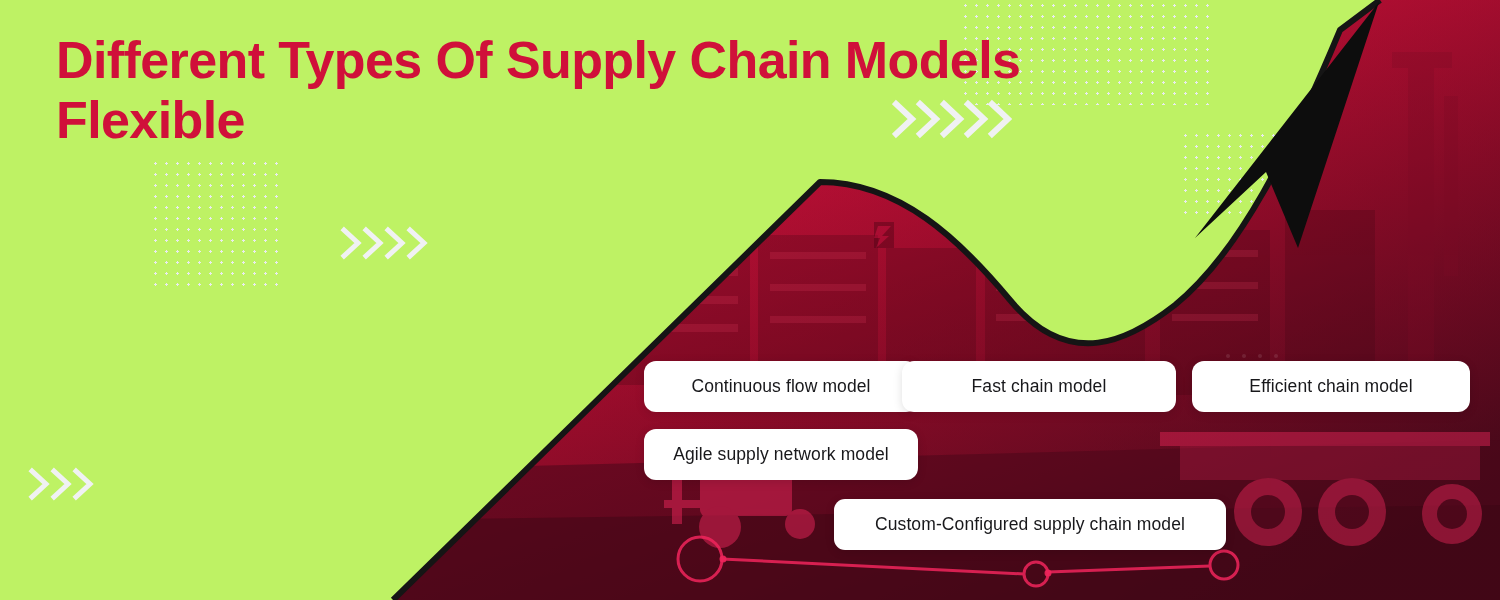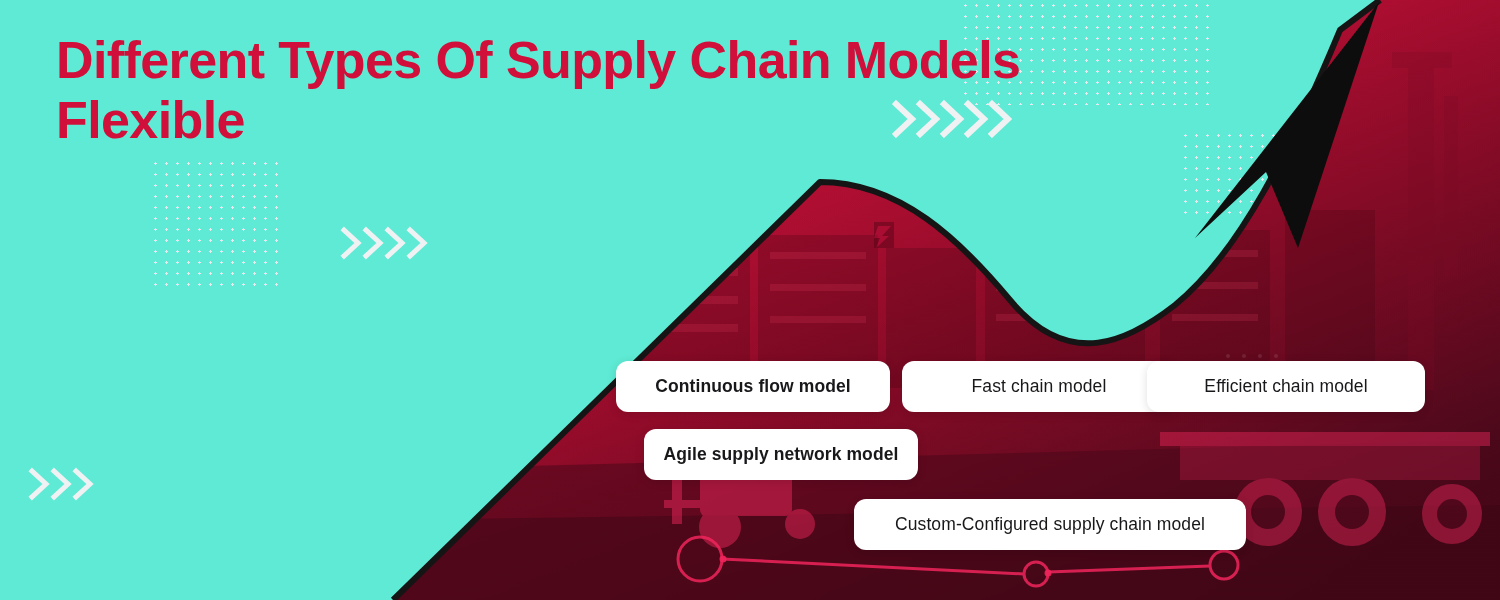--- a/index.html
+++ b/index.html
@@ -10,21 +10,21 @@
   }
   body {
     font-family: "Liberation Sans", sans-serif;
   }
 
   #banner {
     position: relative;
     width: 1500px;
     height: 600px;
     overflow: hidden;
-    background: #5eead4;
+    background: #bef264;
   }
 
   
   .deco-layer {
     position: absolute;
     inset: 0;
     pointer-events: none;
   }
 
   .dot-grid {
@@ -62,27 +62,27 @@
     color: #18181b;
     font-size: 17.5px;
     font-weight: 400;
     letter-spacing: 0.1px;
     white-space: nowrap;
     box-sizing: border-box;
     padding: 0 14px;
   }
 
   .pill.r1 { top: 361px; height: 51px; }
-  .pill.r2 { top: 429px; height: 51px; margin-left: 28px; }
+  .pill.r2 { top: 429px; height: 51px; }
   .pill.r3 { top: 499px; height: 51px; }
 
-  .pill.c1 { left: 616px;  width: 274px; font-weight: bold; }
+  .pill.c1 { left: 644px;  width: 274px; }
   .pill.c2 { left: 902px;  width: 274px; }
-  .pill.c3 { left: 1147px; width: 278px; }
-  .pill.cc { left: 854px;  width: 392px; }
+  .pill.c3 { left: 1192px; width: 278px; }
+  .pill.cc { left: 834px;  width: 392px; border-radius: 11px; }
 
   
   .heading {
     position: absolute;
     left: 56px;
     top: 30px;
     width: 1180px;
     color: #d0103a;
     font-size: 52px;
     line-height: 1.16;

